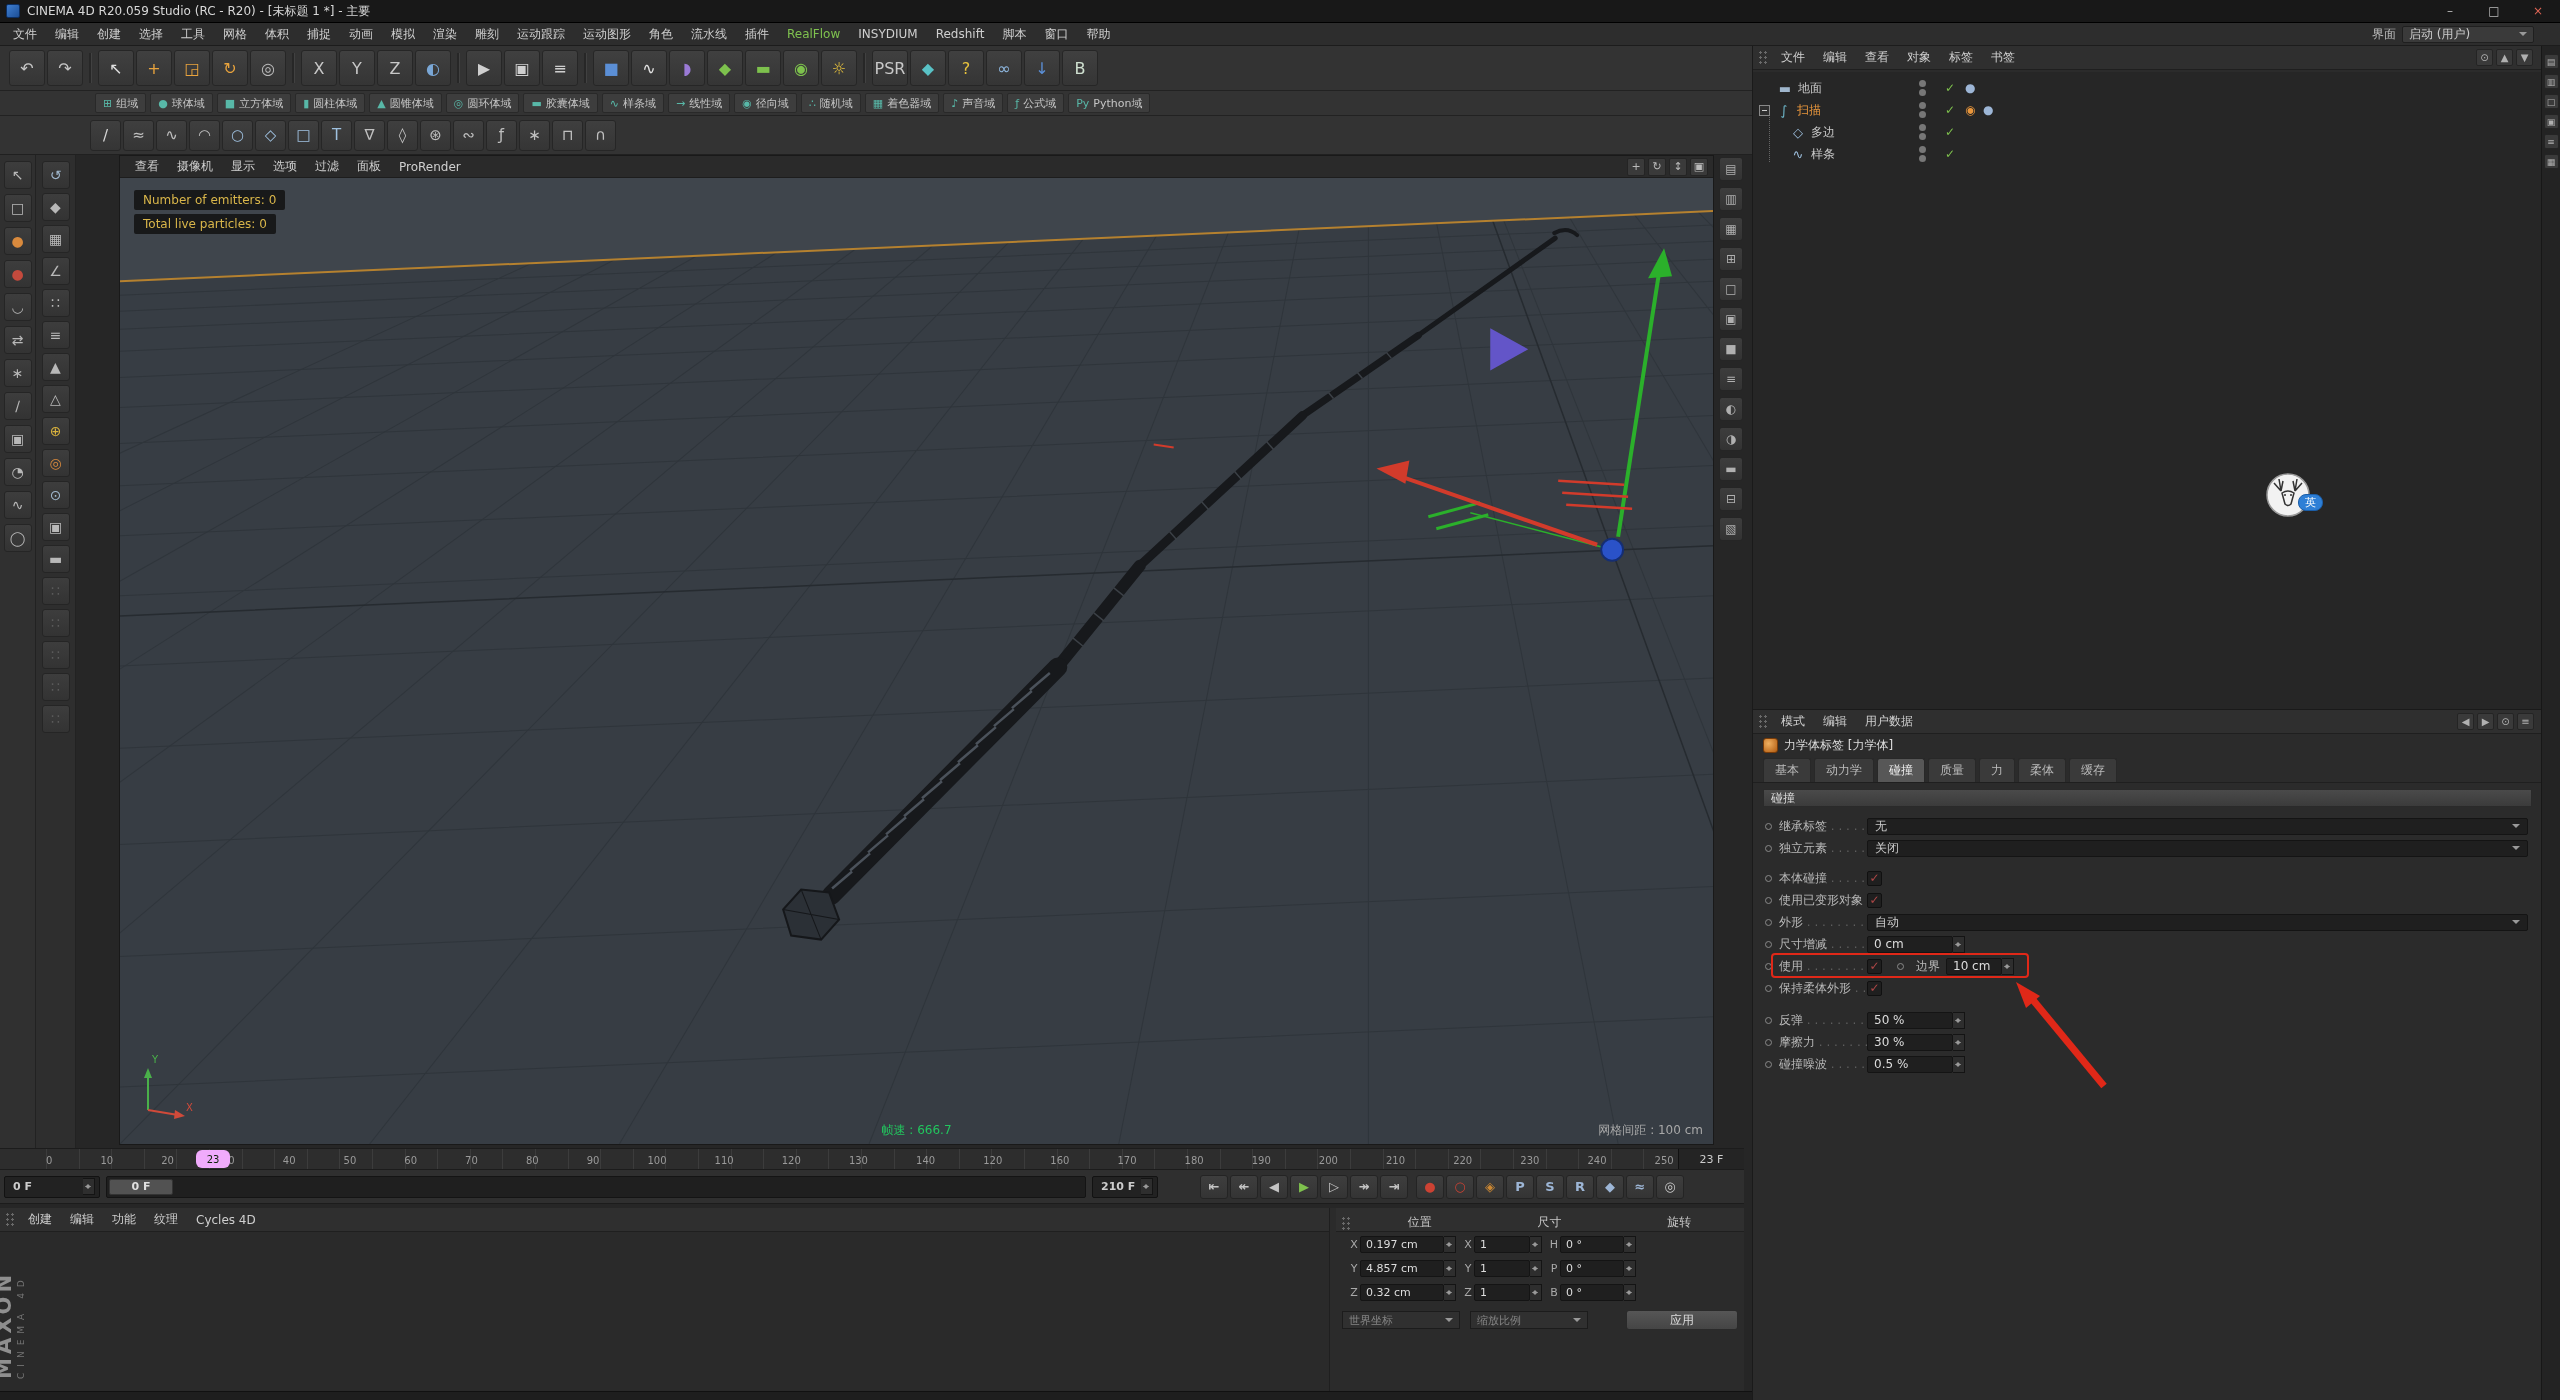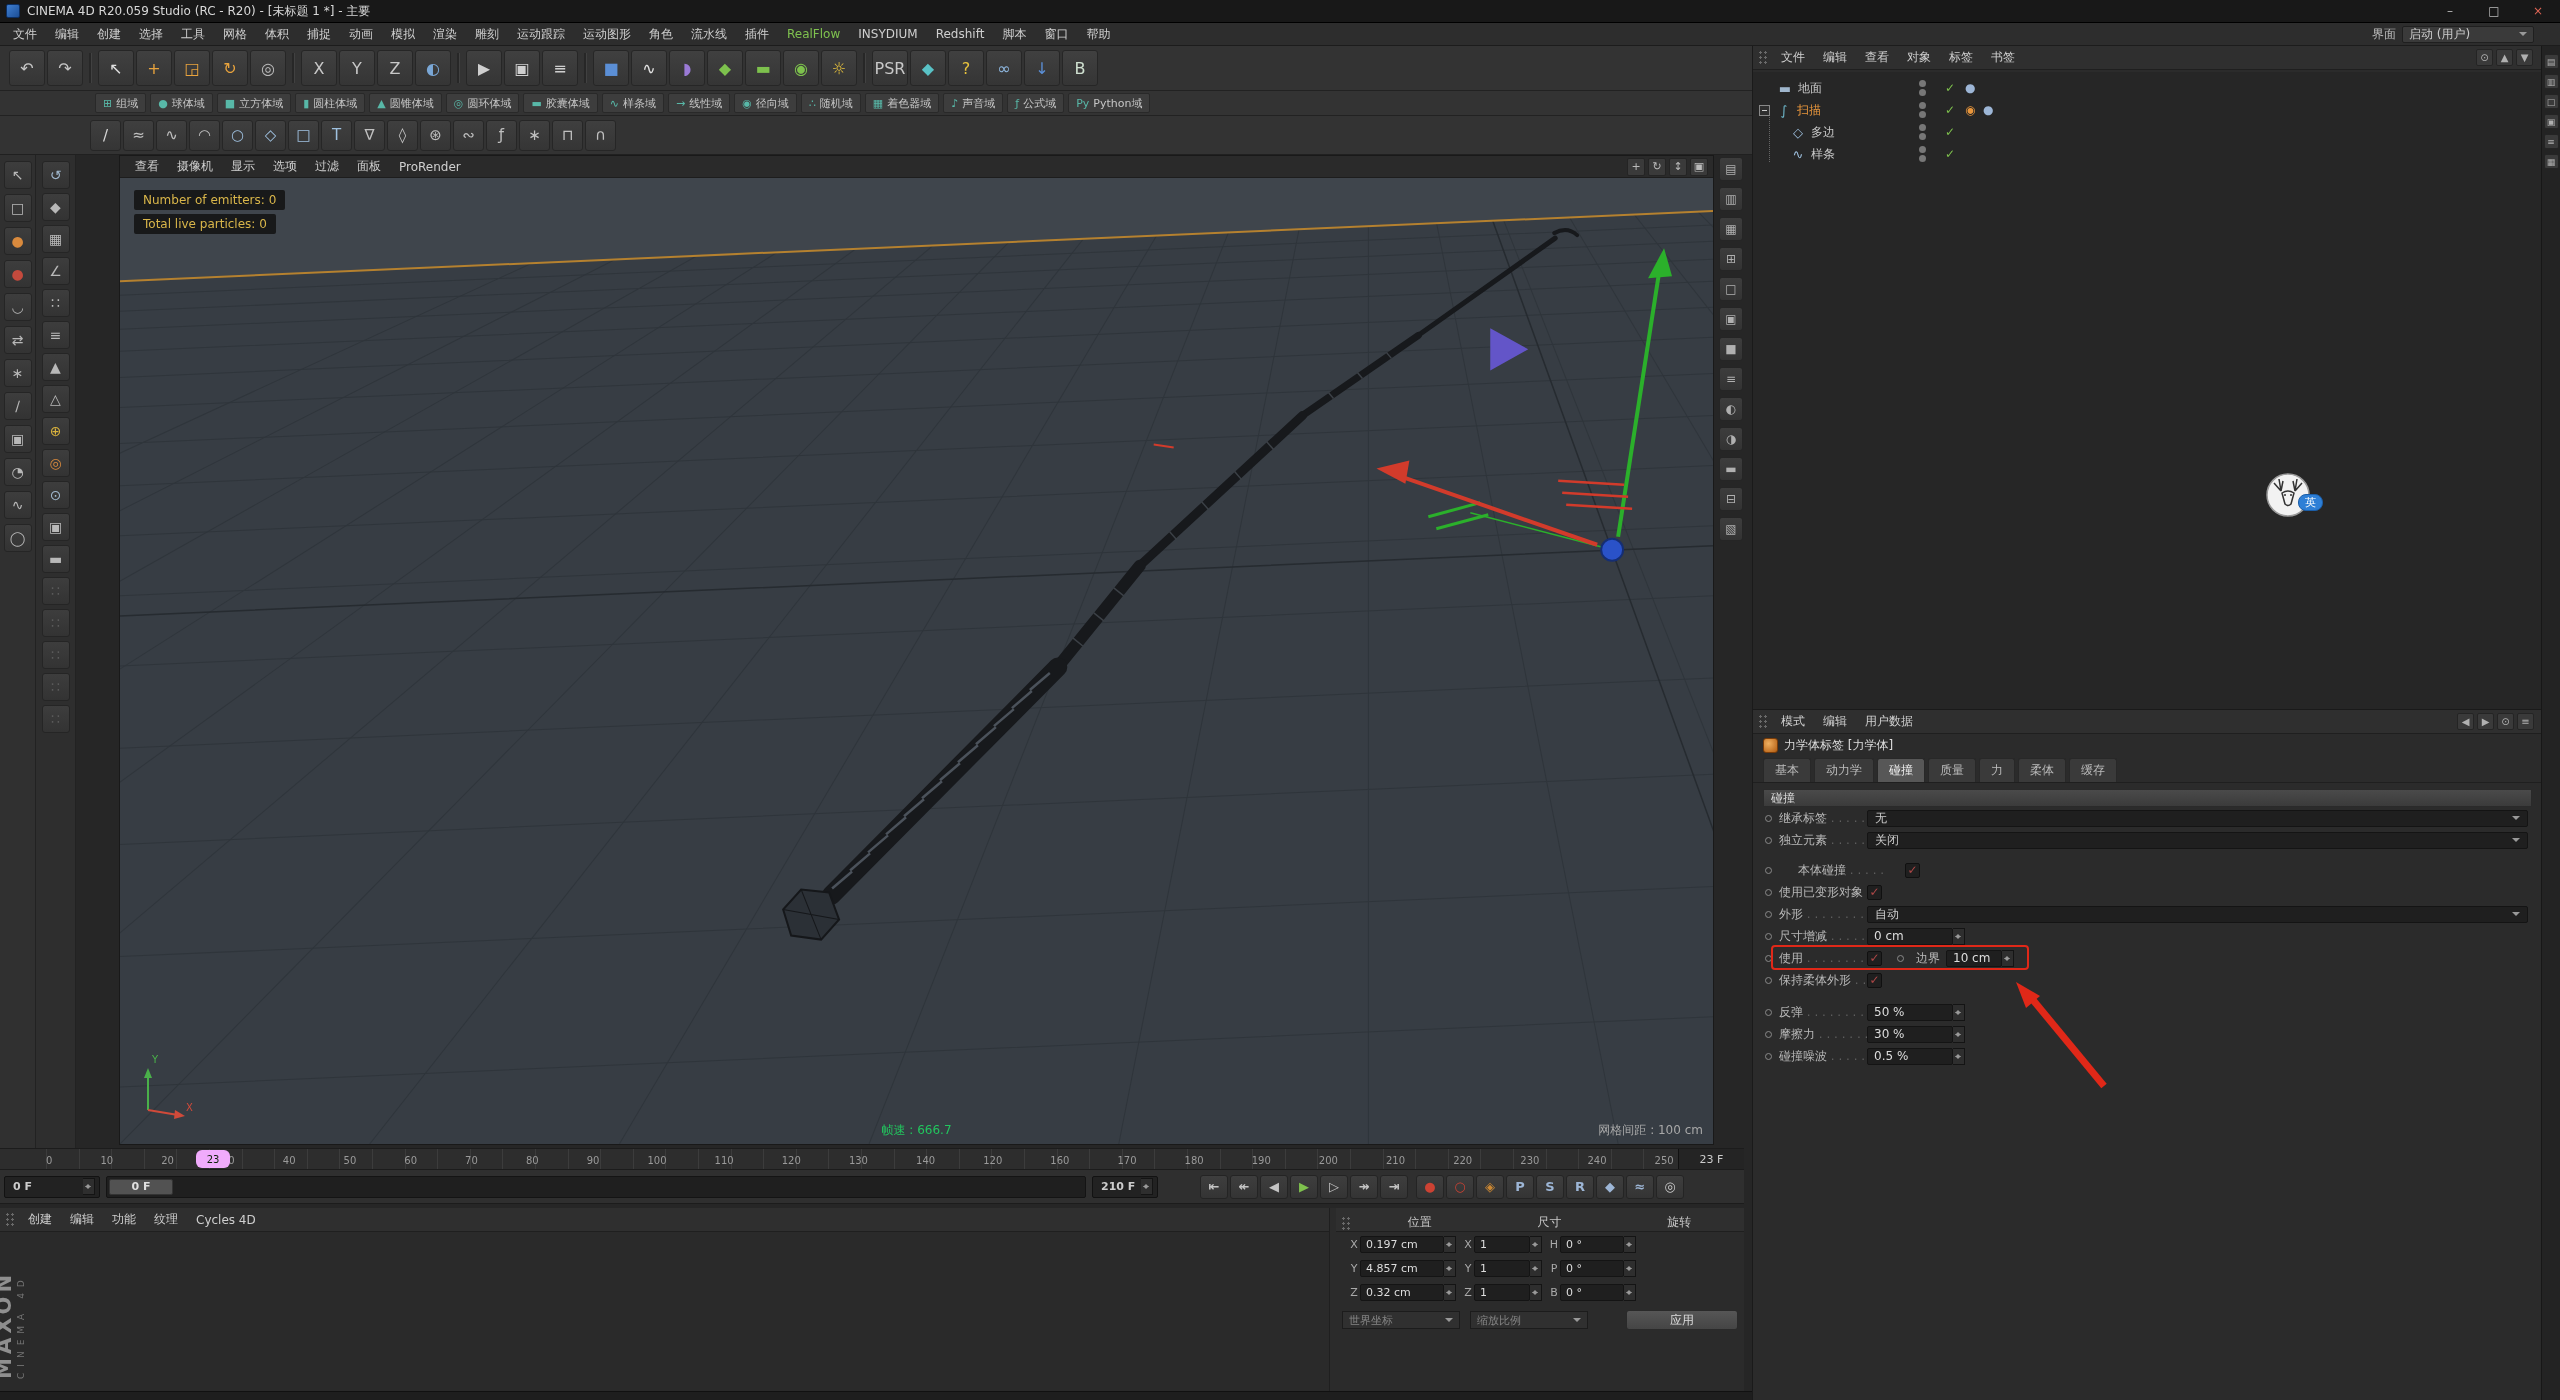--- a/index.html
+++ b/index.html
@@ -139,23 +139,23 @@
   .oline{position:absolute;left:16px;top:38px;height:52px;border-left:1px dotted #666;}
 
   
   .am{position:absolute;left:0;top:664px;width:789px;height:690px;background:#2b2b2b;}
   .amtitle{height:23px;display:flex;align-items:center;padding-left:10px;gap:6px;color:#ddd;}
   .tagicn{width:15px;height:15px;border-radius:3px;background:radial-gradient(circle at 35% 35%,#f0b060,#b05a10);border:1px solid #7a3c08;}
   .atabs{height:26px;display:flex;align-items:flex-end;padding-left:10px;border-bottom:1px solid #1f1f1f;}
   .atab{padding:3px 11px;margin-right:3px;background:#3a3a3a;border:1px solid #282828;border-bottom:none;border-radius:3px 3px 0 0;color:#bbb;}
   .atab.active{background:#575757;color:#f0f0f0;}
   .asection{margin:6px 10px 0;height:18px;background:linear-gradient(#4a4a4a,#3b3b3b);border:1px solid #2a2a2a;padding:0 7px;line-height:17px;color:#ddd;}
-  .arows{margin-top:0;}
+  .arows{margin-top:8px;}
   .arow{display:flex;align-items:center;height:22px;margin:0 14px 0 12px;position:relative;}
-  .arow.gap8{margin-top:8px;gap:19px;}
+  .arow.gap8{margin-top:8px;}
   .arow.gap10{margin-top:10px;}
   .adot{width:7px;height:7px;border:1px solid #898989;border-radius:50%;margin-right:7px;flex:none;}
   .albl{width:88px;flex:none;overflow:hidden;white-space:nowrap;color:#b8b8b8;}
   .albl::after{content:" . . . . . . . . . . . . . .";color:#5f5f5f;}
   .adrop{flex:1;height:17px;background:#1f1f1f;border:1px solid #141414;border-radius:2px;display:flex;align-items:center;padding:0 7px;color:#ccc;}
   .anum{width:86px;height:17px;background:#1f1f1f;border:1px solid #141414;border-radius:2px;display:flex;align-items:center;padding:0 6px;color:#ddd;}
   .anum.small{width:56px;}
   .achk{width:15px;height:15px;background:#1f1f1f;border:1px solid #101010;border-radius:2px;display:flex;align-items:center;justify-content:center;color:#b04848;font-weight:bold;font-size:12px;flex:none;}
   .blbl{margin-left:5px;color:#b8b8b8;flex:none;}
   .adot2{margin-left:15px;}

